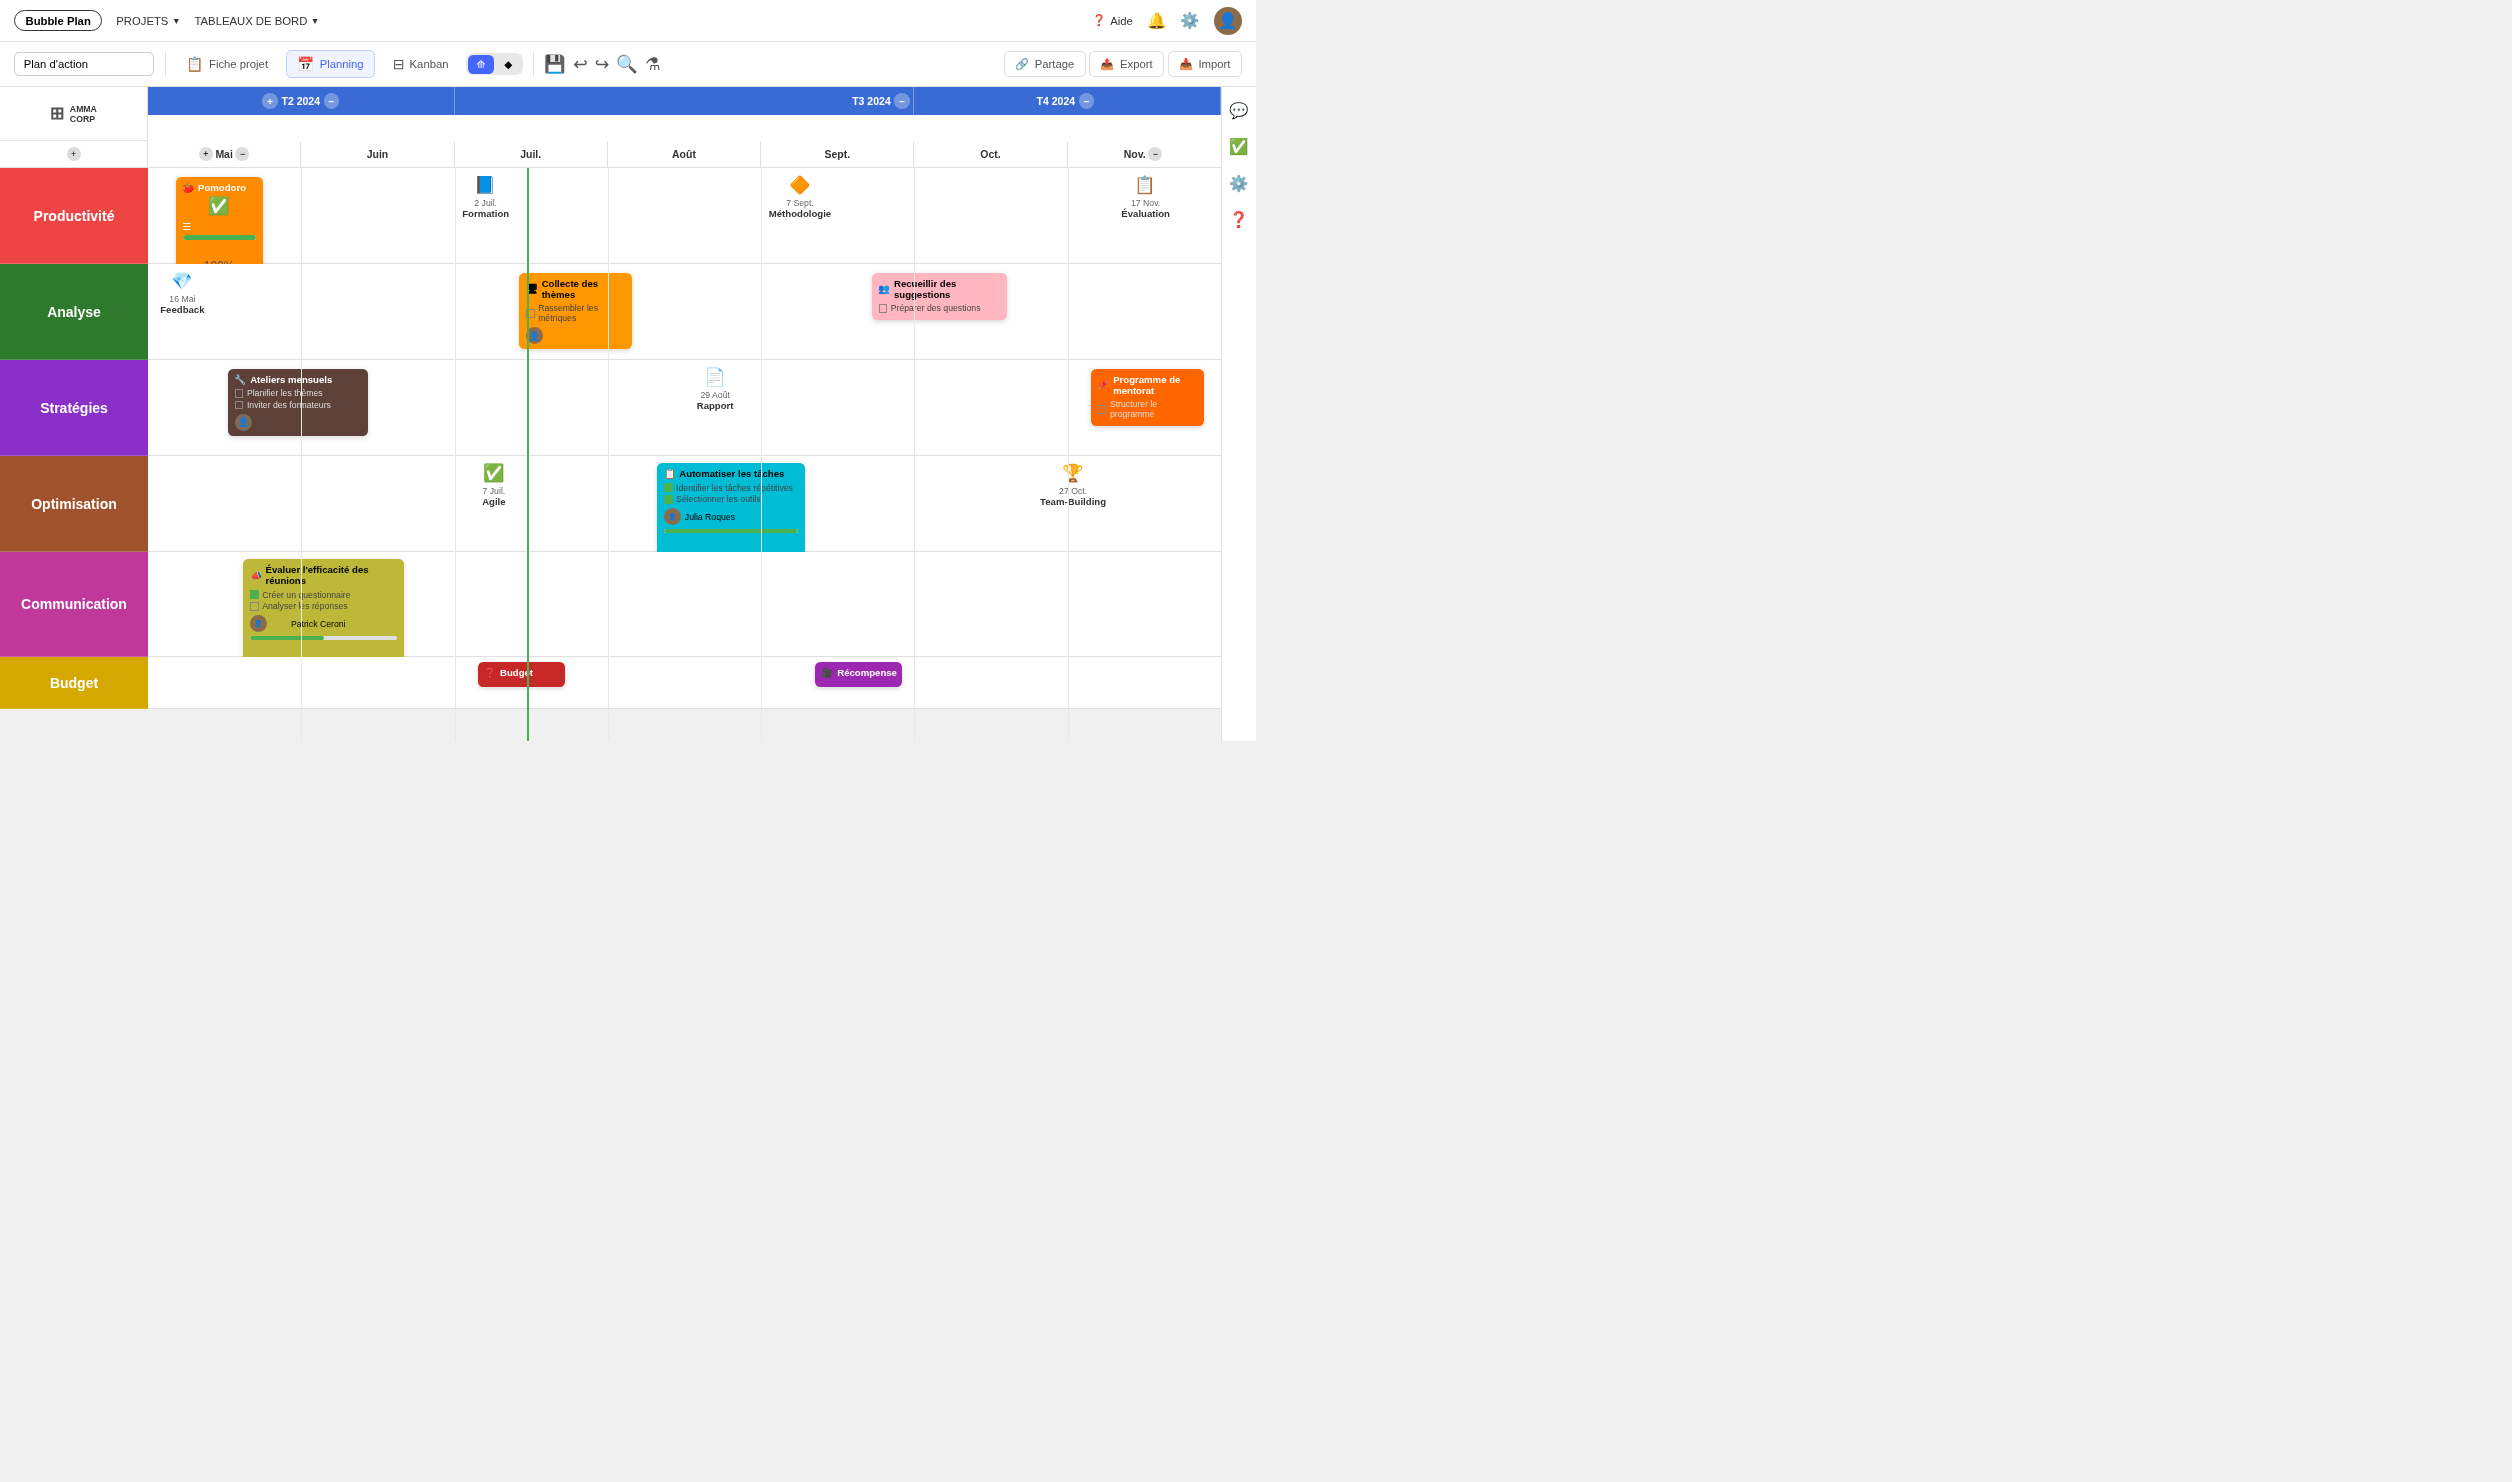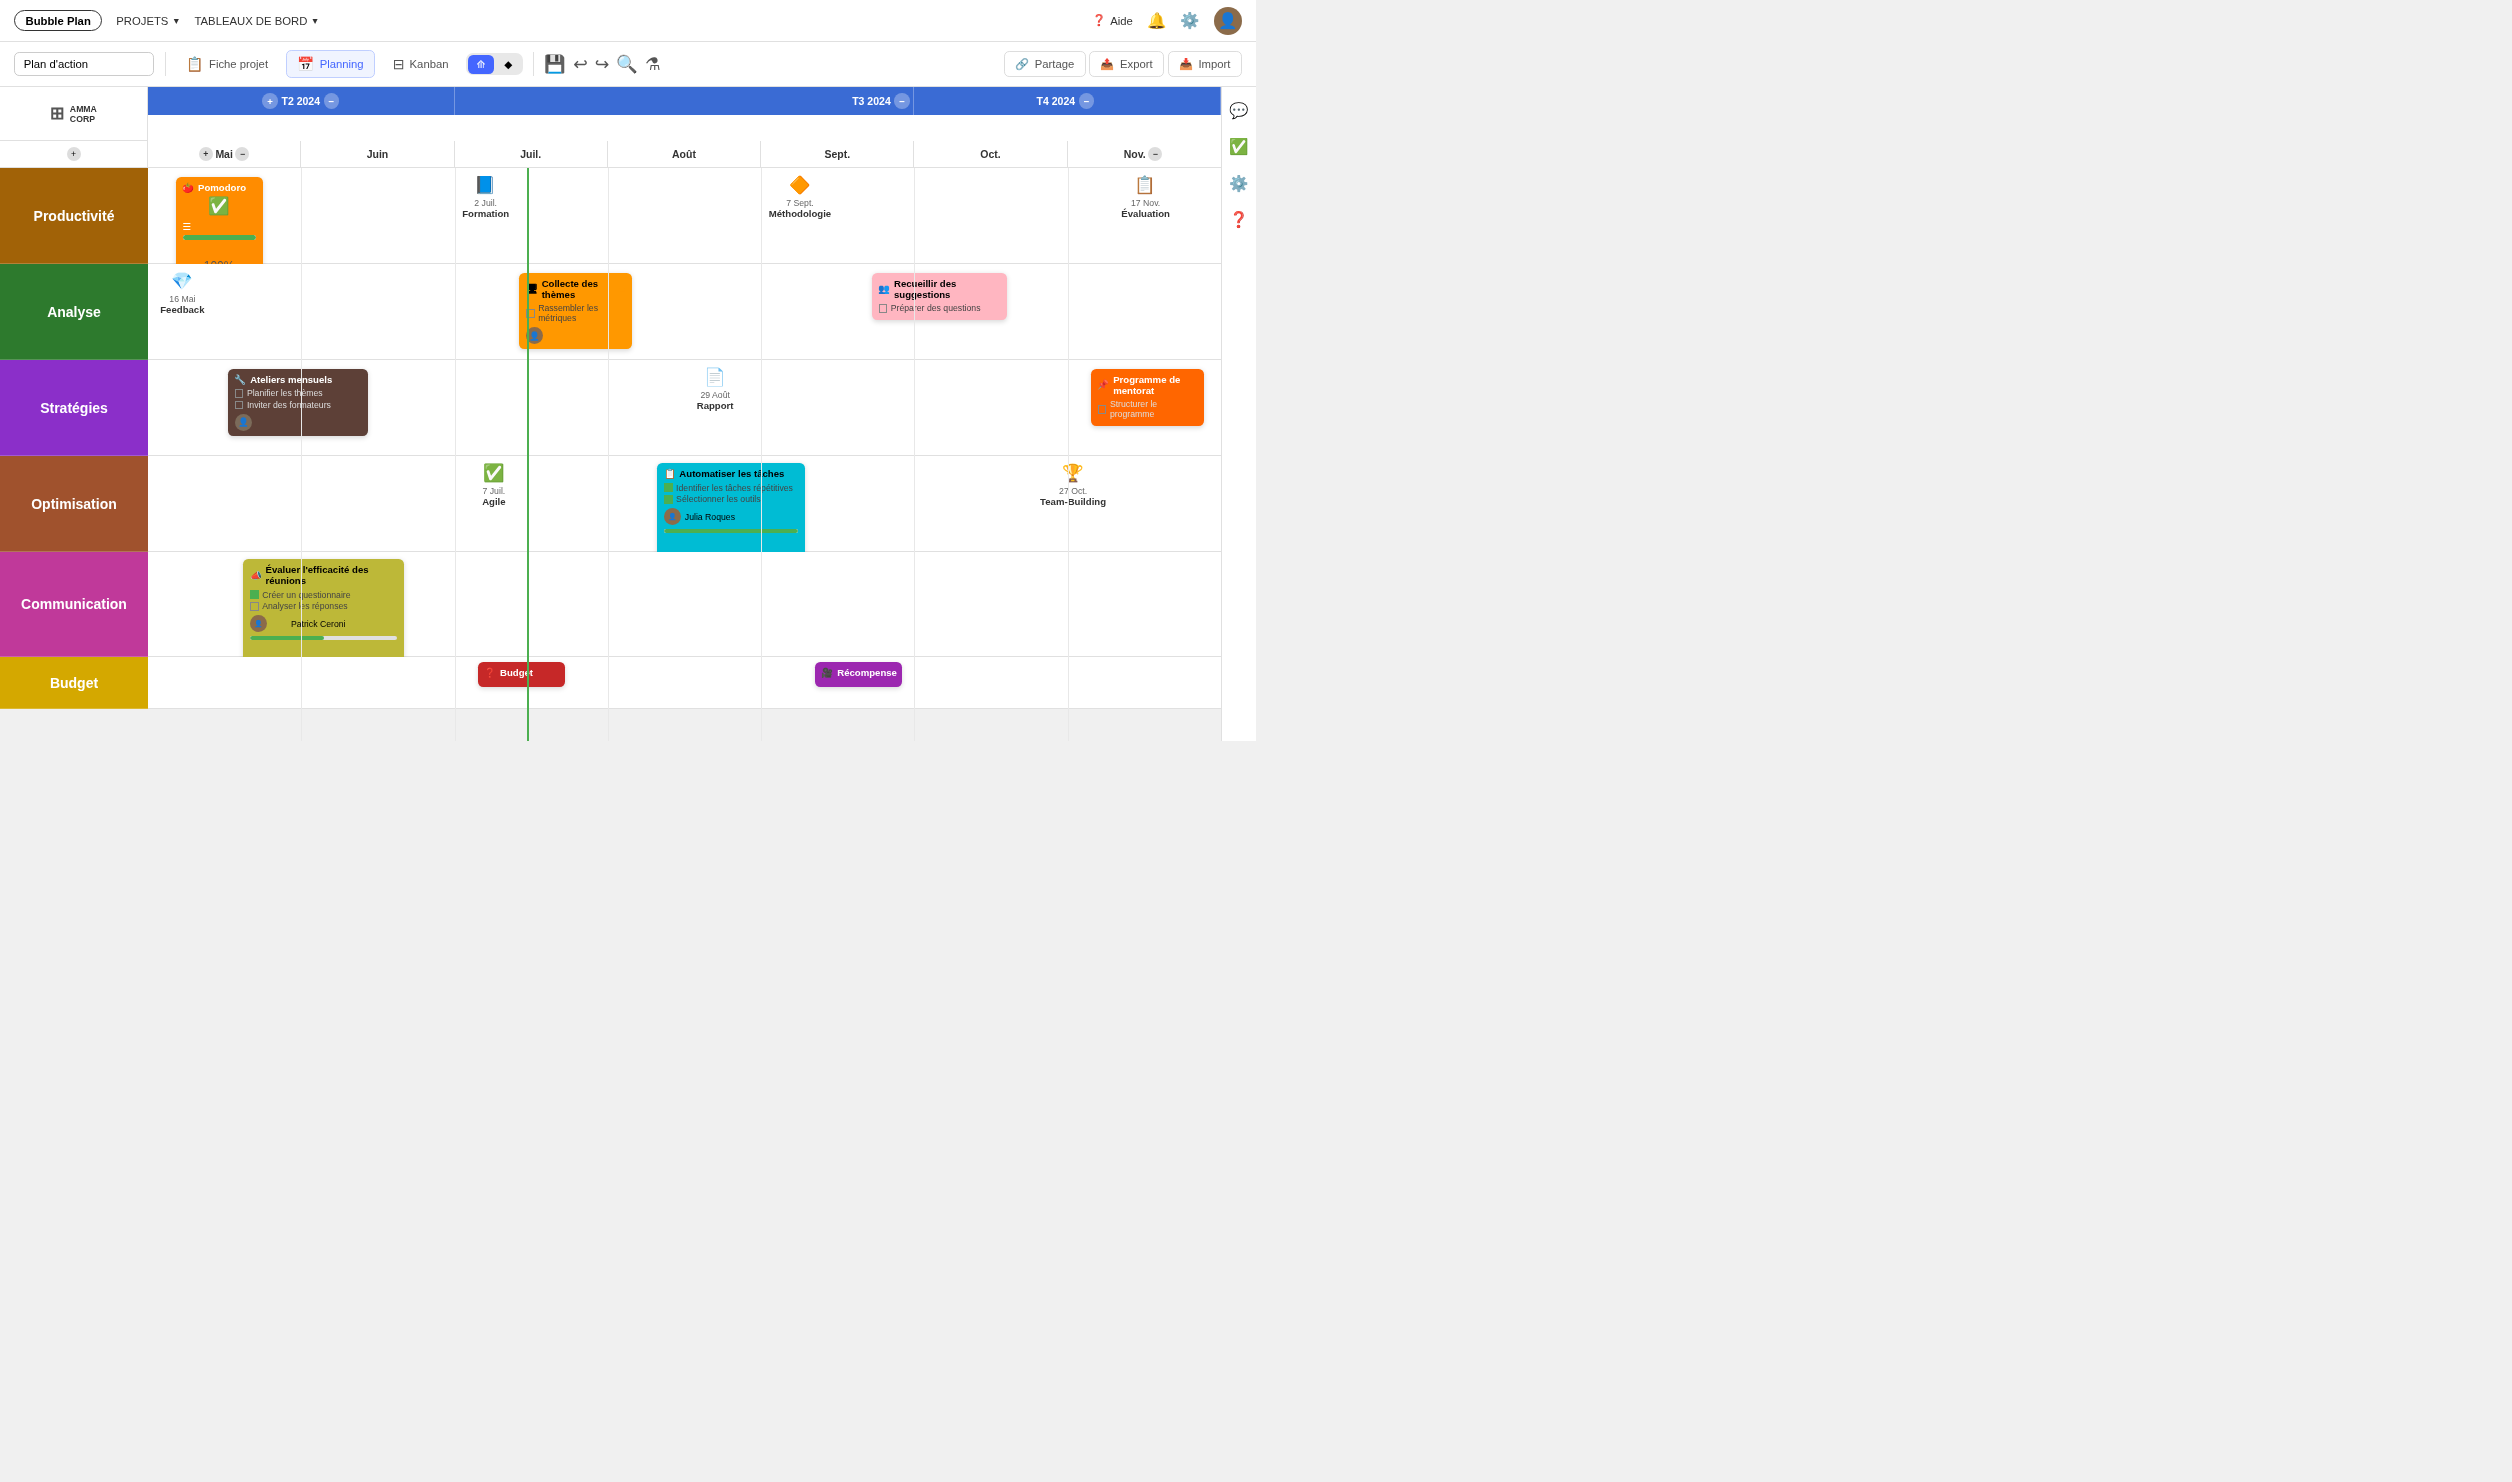--- a/index.html
+++ b/index.html
@@ -174,21 +174,21 @@
     .sidebar-icon { font-size: 15.7px; color: #777; cursor: pointer; }
 
     
     .row-productivite { height: 96px; }
     .row-analyse { height: 96px; }
     .row-strategies { height: 96px; }
     .row-optimisation { height: 96px; }
     .row-communication { height: 105px; }
     .row-budget { height: 52px; }
 
-    .label-productivite { background: #a16207; height: 96px; }
+    .label-productivite { background: #ef4444; height: 96px; }
     .label-analyse { background: #2D7A2D; height: 96px; }
     .label-strategies { background: #8B2FC9; height: 96px; }
     .label-optimisation { background: #A0522D; height: 96px; }
     .label-communication { background: #C0399A; height: 105px; }
     .label-budget { background: #D4A800; height: 52px; }
 
     
     .amma-header {
       width: 148px; background: white; border-bottom: 0.9px solid #e0e0e0;
       border-right: 0.9px solid #e0e0e0; display: flex; align-items: center;

